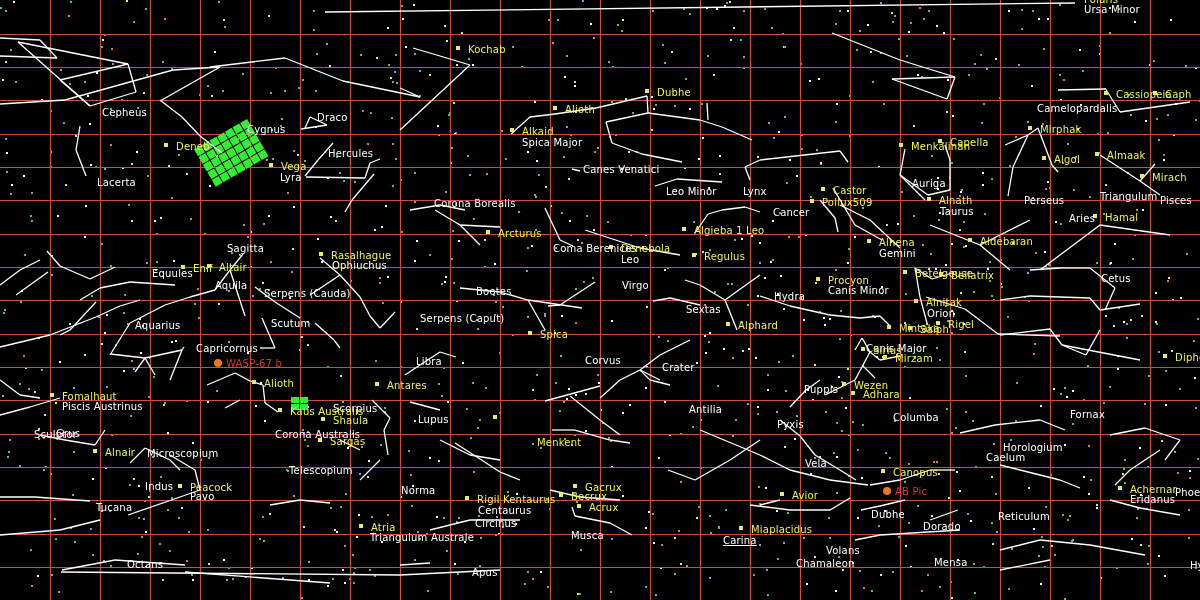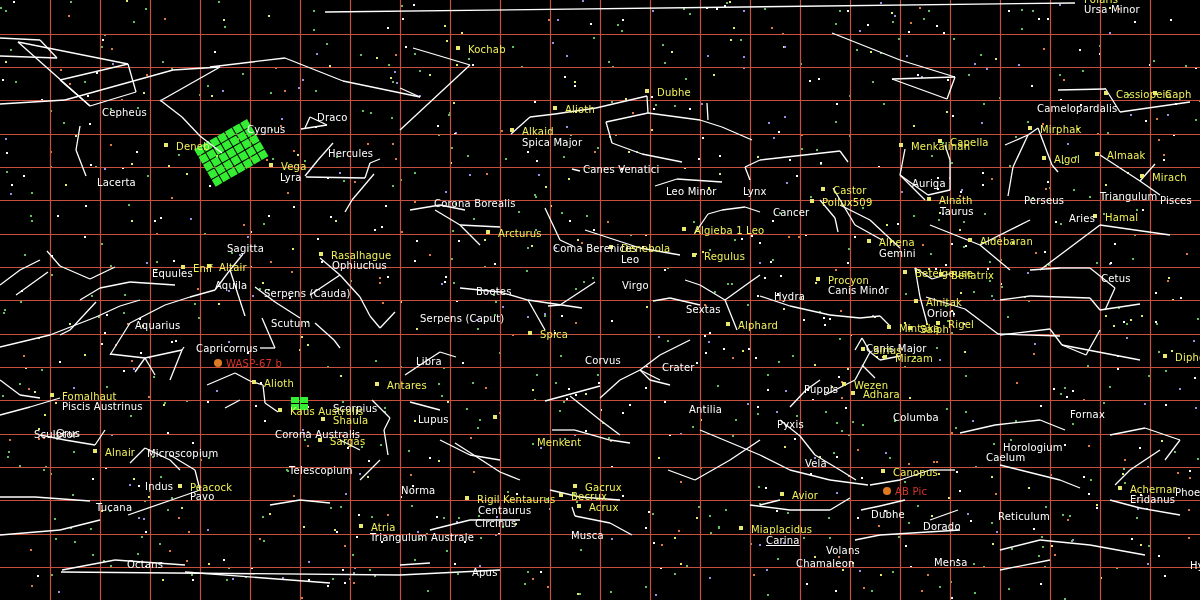--- a/index.html
+++ b/index.html
@@ -1636,21 +1636,21 @@
     <div class="lbl constellation" style="left: 96px; top: 502px;">Tucana</div>
     <div class="lbl constellation" style="left: 1130px; top: 494px;">Eridanus</div>
     <div class="lbl constellation" style="left: 1175px; top: 487px;">Phoenix</div>
     <div class="lbl constellation" style="left: 478px; top: 505px;">Centaurus</div>
     <div class="lbl constellation" style="left: 871px; top: 509px;">Dubhe</div>
     <div class="lbl constellation" style="left: 998px; top: 511px;">Reticulum</div>
     <div class="lbl constellation" style="left: 475px; top: 518px;">Circinus</div>
     <div class="lbl constellation" style="left: 923px; top: 521px;">Dorado</div>
     <div class="lbl constellation" style="left: 370px; top: 532px;">Triangulum Australe</div>
     <div class="lbl constellation" style="left: 571px; top: 530px;">Musca</div>
-    <div class="lbl constellation" style="left: 766px; top: 535px; text-decoration: underline;">Carina</div>
+    <div class="lbl constellation" style="left: 723px; top: 535px; text-decoration: underline;">Carina</div>
     <div class="lbl constellation" style="left: 826px; top: 545px;">Volans</div>
     <div class="lbl constellation" style="left: 796px; top: 558px;">Chamaleon</div>
     <div class="lbl constellation" style="left: 934px; top: 557px;">Mensa</div>
     <div class="lbl constellation" style="left: 1190px; top: 560px;">Hydrus</div>
     <div class="lbl constellation" style="left: 127px; top: 559px;">Octans</div>
     <div class="lbl constellation" style="left: 472px; top: 567px;">Apus</div>
     <div class="lbl star" style="left: 1084px; top: -6px;">Polaris</div>
     <div class="lbl star" style="left: 468px; top: 44px;">Kochab</div>
     <div class="lbl star" style="left: 565px; top: 104px;">Alioth</div>
     <div class="lbl star" style="left: 657px; top: 87px;">Dubhe</div>

